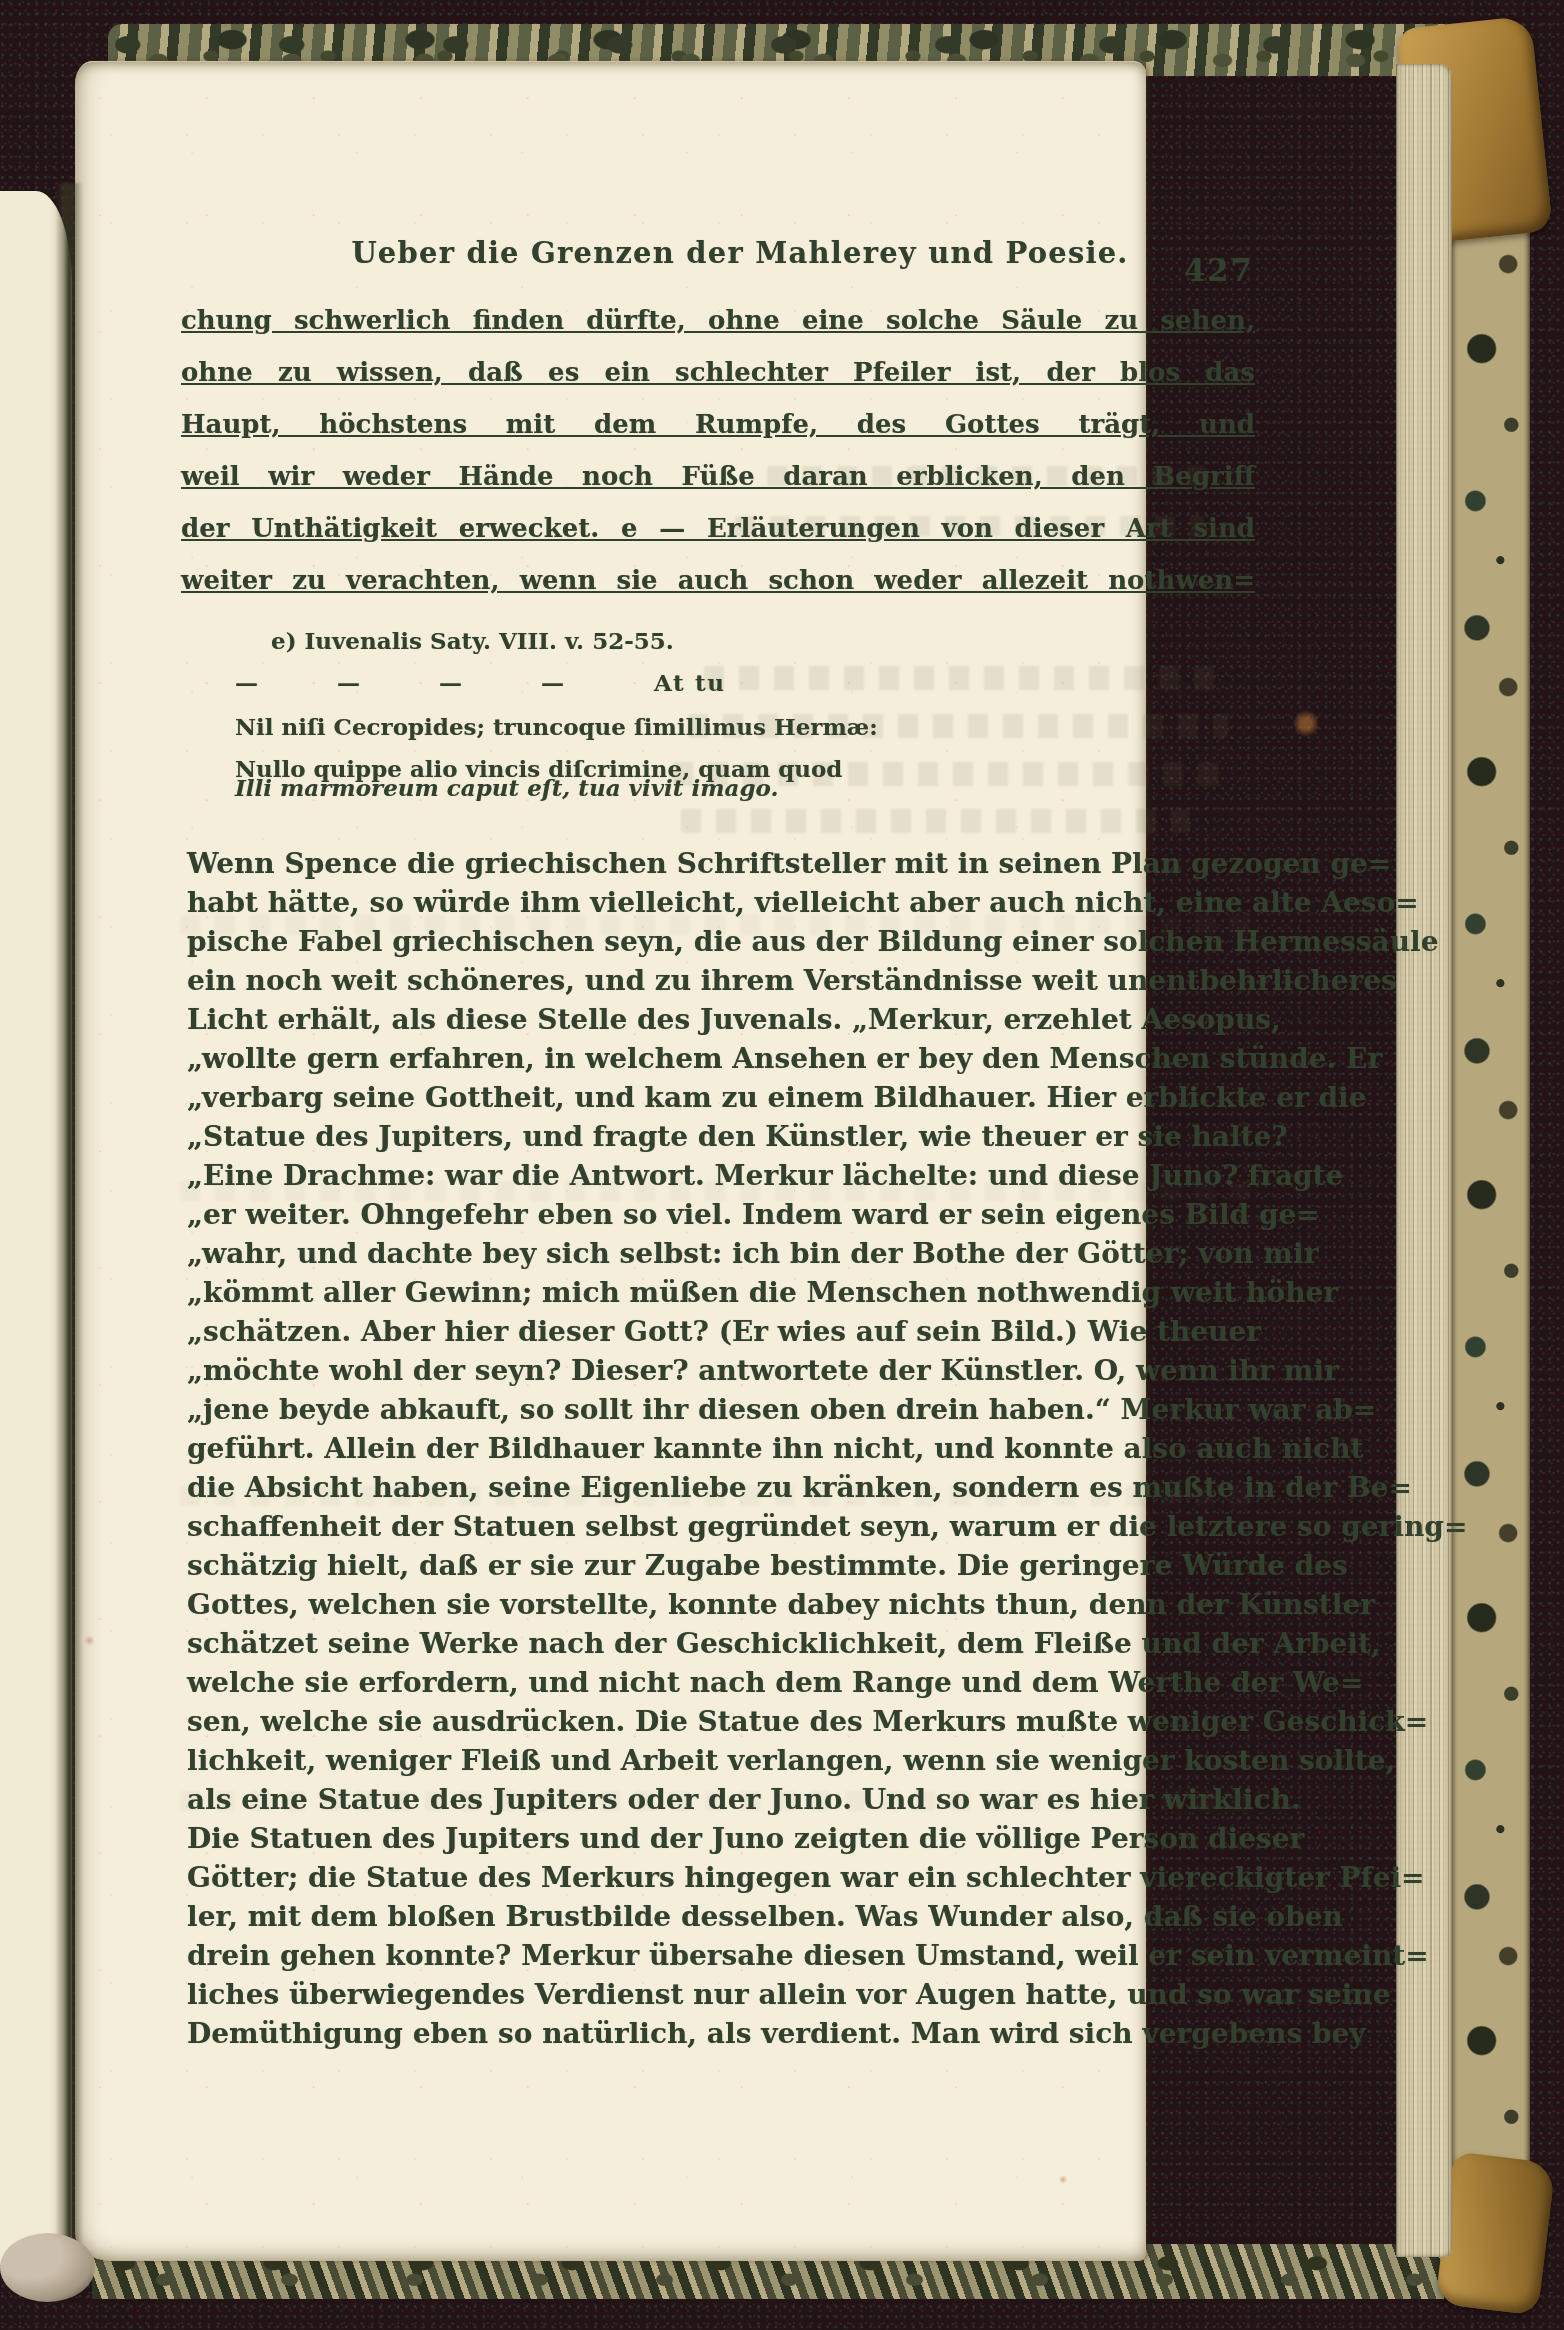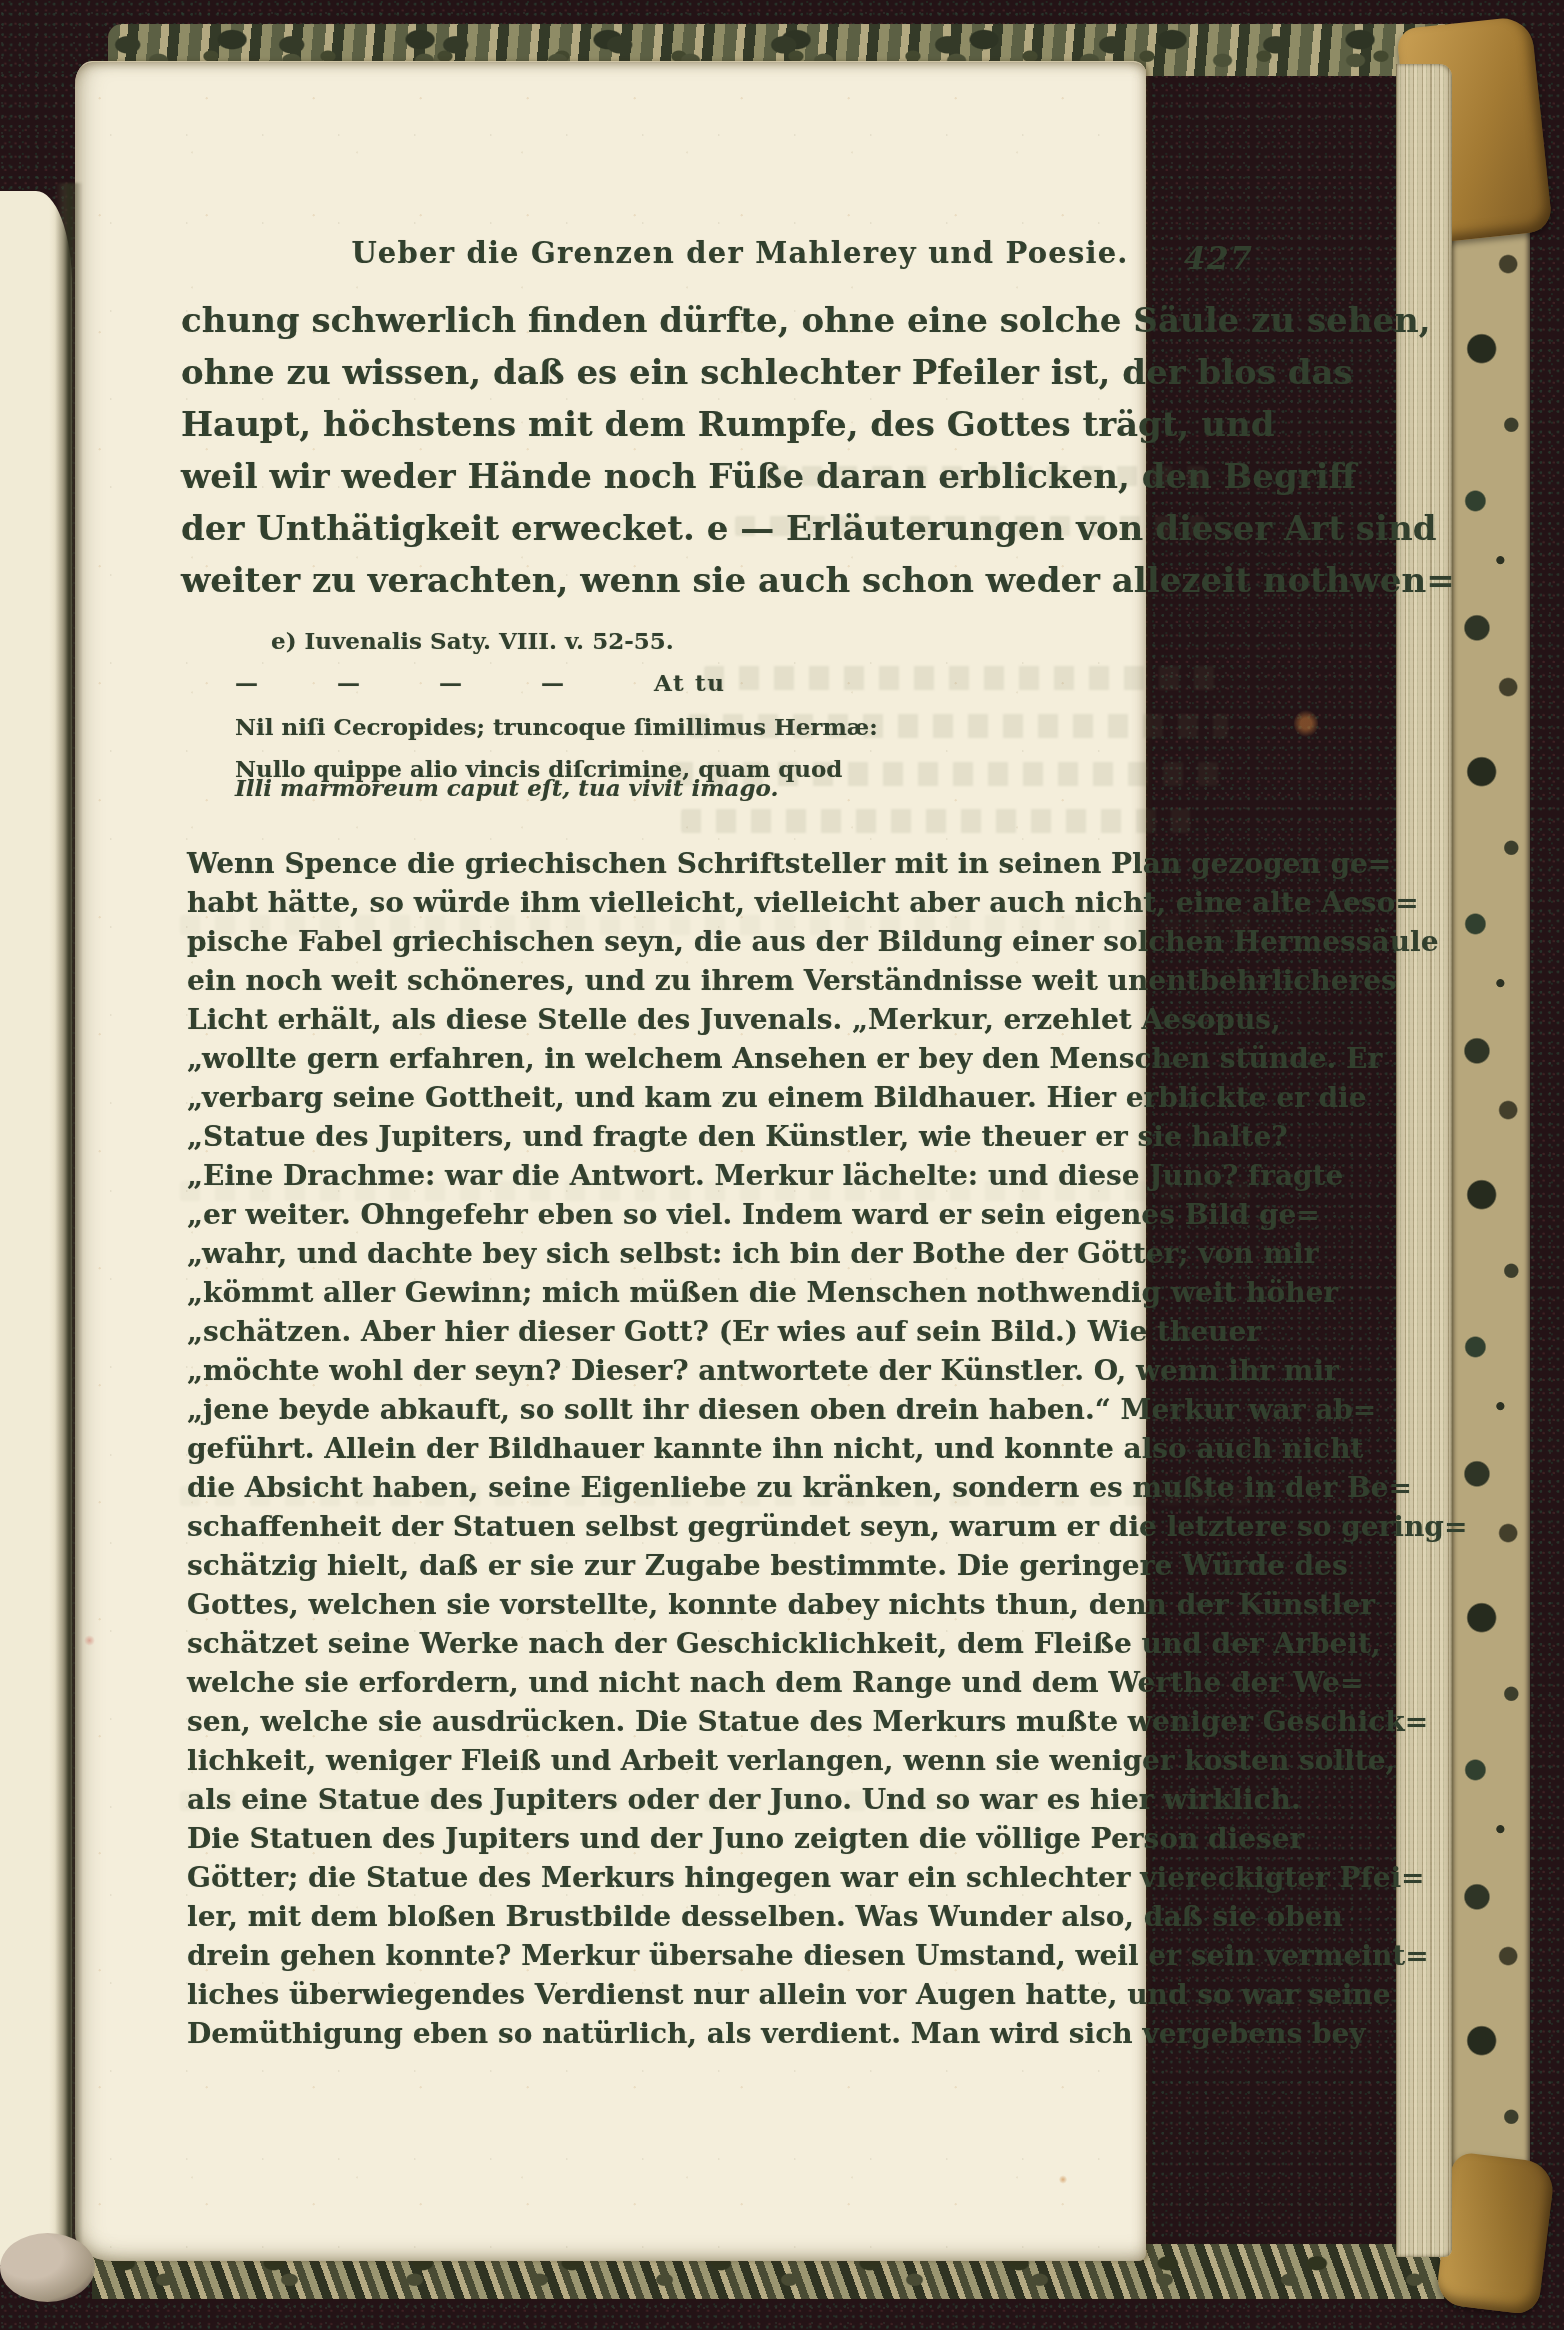--- a/index.html
+++ b/index.html
@@ -101,23 +101,23 @@
   }
   
   .gutter{
     left:55px;top:183px;width:28px;height:2080px;z-index:6;filter:blur(0.8px);
     background:linear-gradient(90deg, rgba(60,60,40,0) 0%, rgba(70,68,48,.5) 34%, #2c2e1d 52%, rgba(70,68,48,.45) 68%, rgba(60,60,40,0) 100%);
   }
   
   .ink{color:#32402e;text-shadow:0 0 0.8px rgba(50,64,46,.35);}
   .hdr{left:106px;top:174px;width:1074px;height:38px;font-size:29px;font-weight:bold;letter-spacing:1.2px;}
   .hdr .title{display:block;text-align:center;padding-left:44px;}
-  .hdr .pgnum{position:absolute;right:1.6px;top:4px;font-size:31px;letter-spacing:1.6px;font-style:italic;}
+  .hdr .pgnum{position:absolute;right:1.6px;top:16px;font-size:31px;letter-spacing:1.6px;}
   .para{left:106px;width:1074px;font-weight:bold;}
-  .para-big{top:232px;font-size:34px;}
+  .para-big{top:232px;font-size:26px;text-decoration:underline;}
   .para-big .jline{line-height:52px;height:52px;}
   .para-small{top:782px;font-size:28px;margin-left:6px;}
   .para-small .jline{line-height:39px;height:39px;}
   .jline{text-align:justify;text-align-last:justify;white-space:nowrap;overflow:visible;}
   .fnote{font-weight:bold;font-size:23px;line-height:27px;white-space:nowrap;}
   .fn-label{left:196px;top:565px;}
   .fn-dash{left:160px;top:607px;}
   .fn-dash .dashes{letter-spacing:11px;word-spacing:49px;}
   .fn-dash .attu{margin-left:79px;letter-spacing:1.6px;}
   .fn-v1{left:160px;top:651px;}

